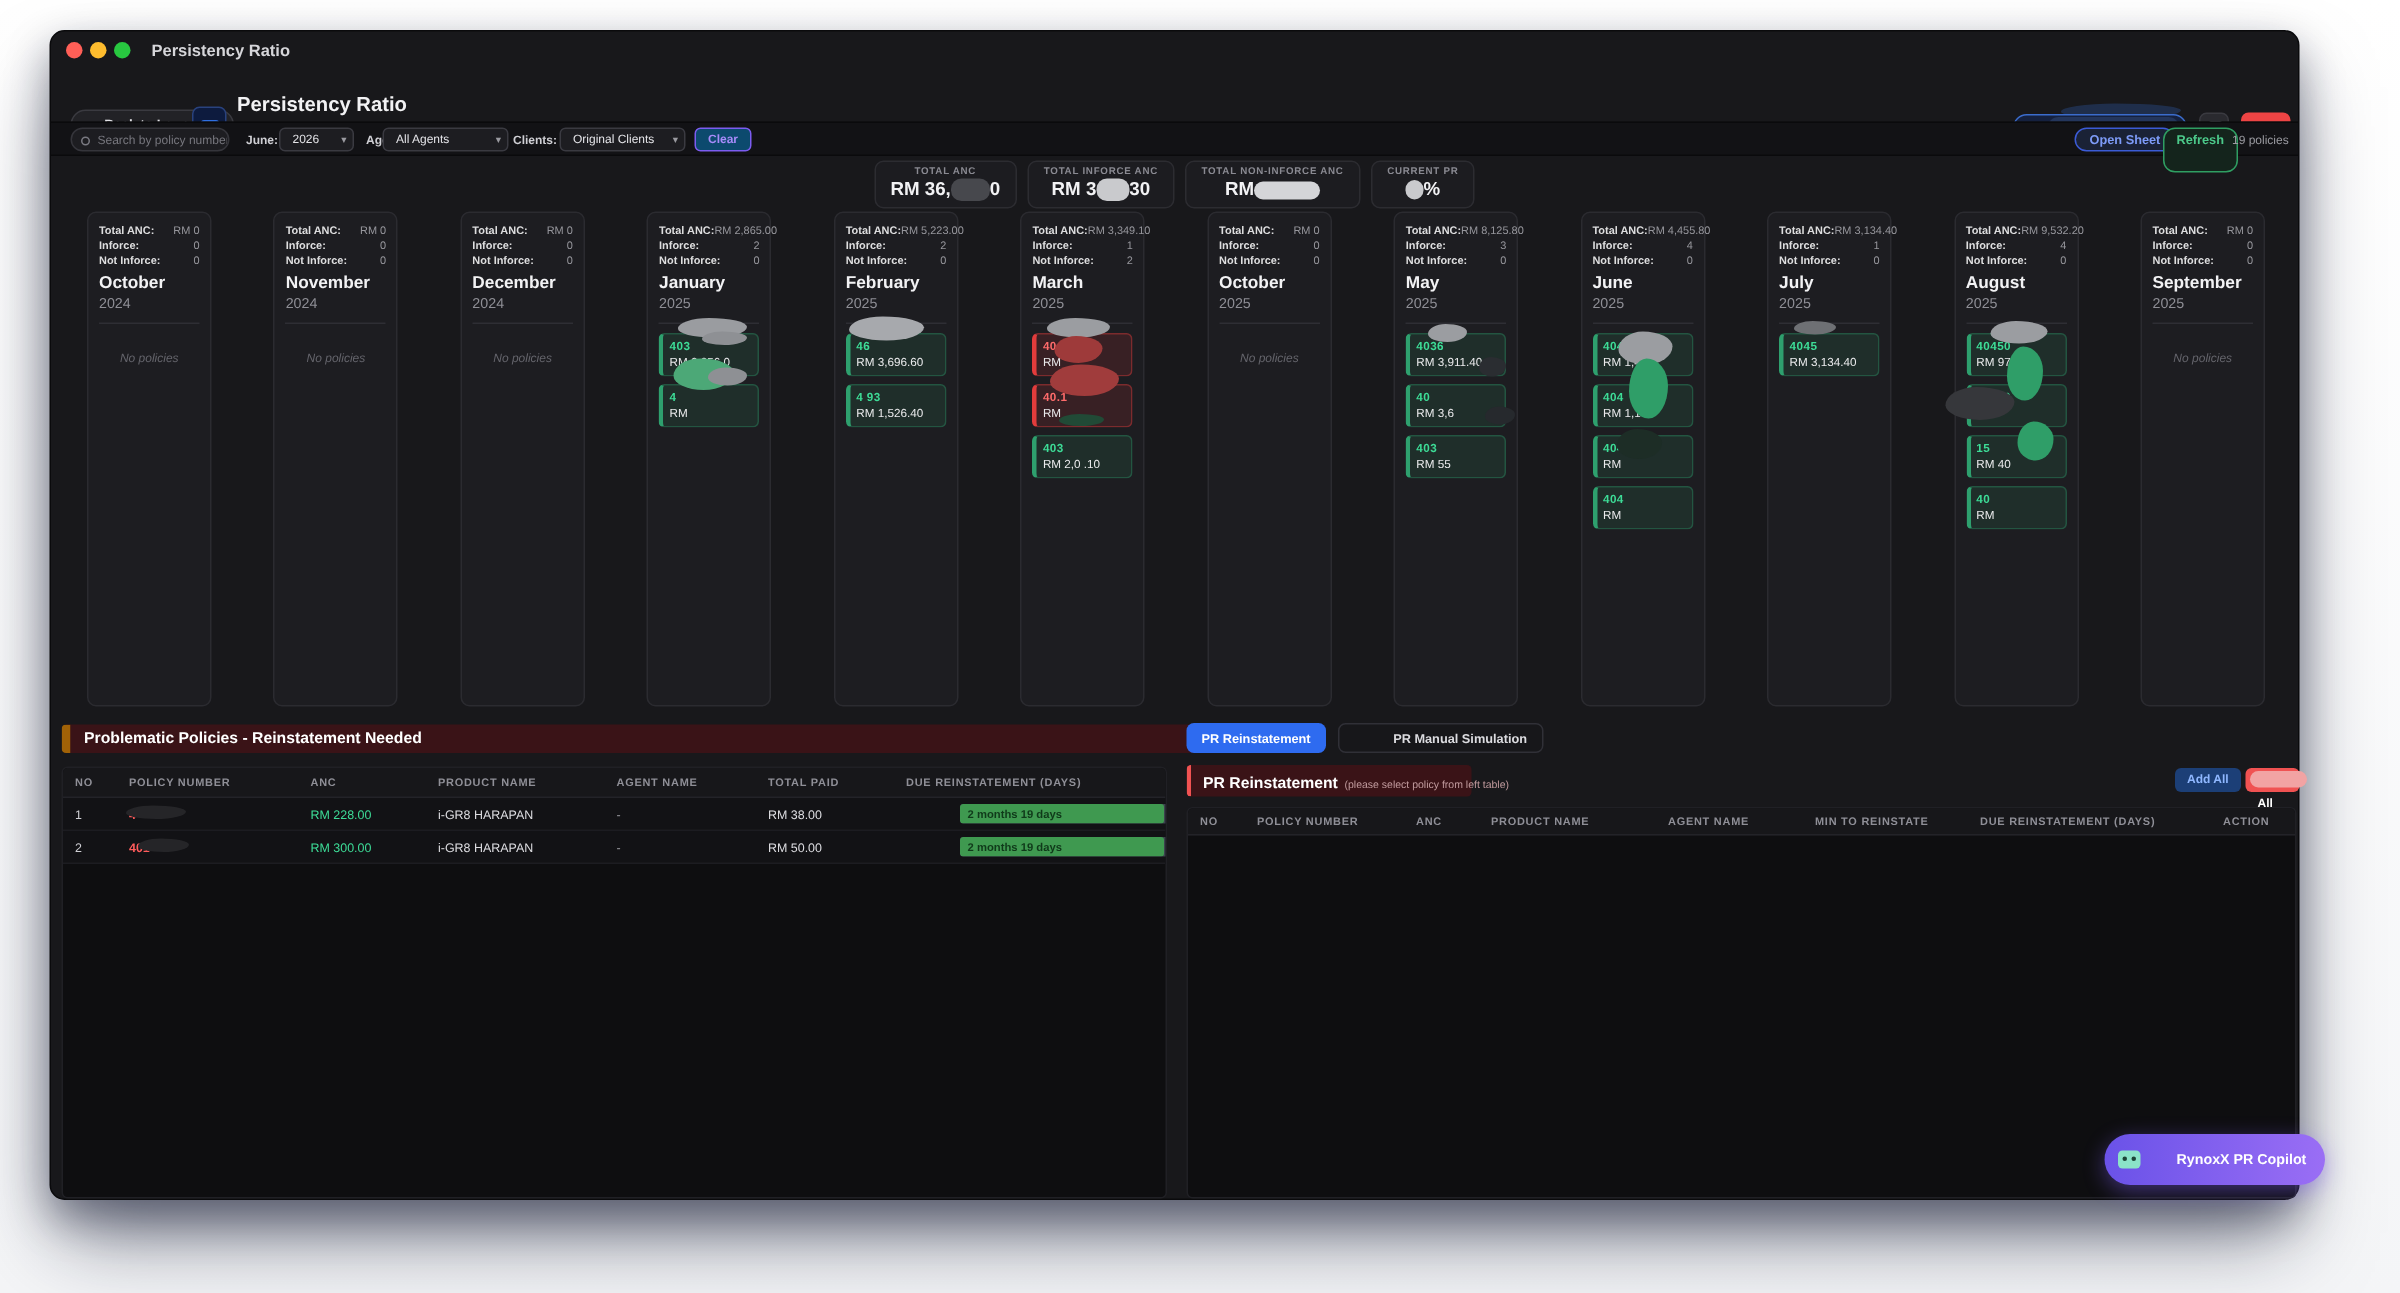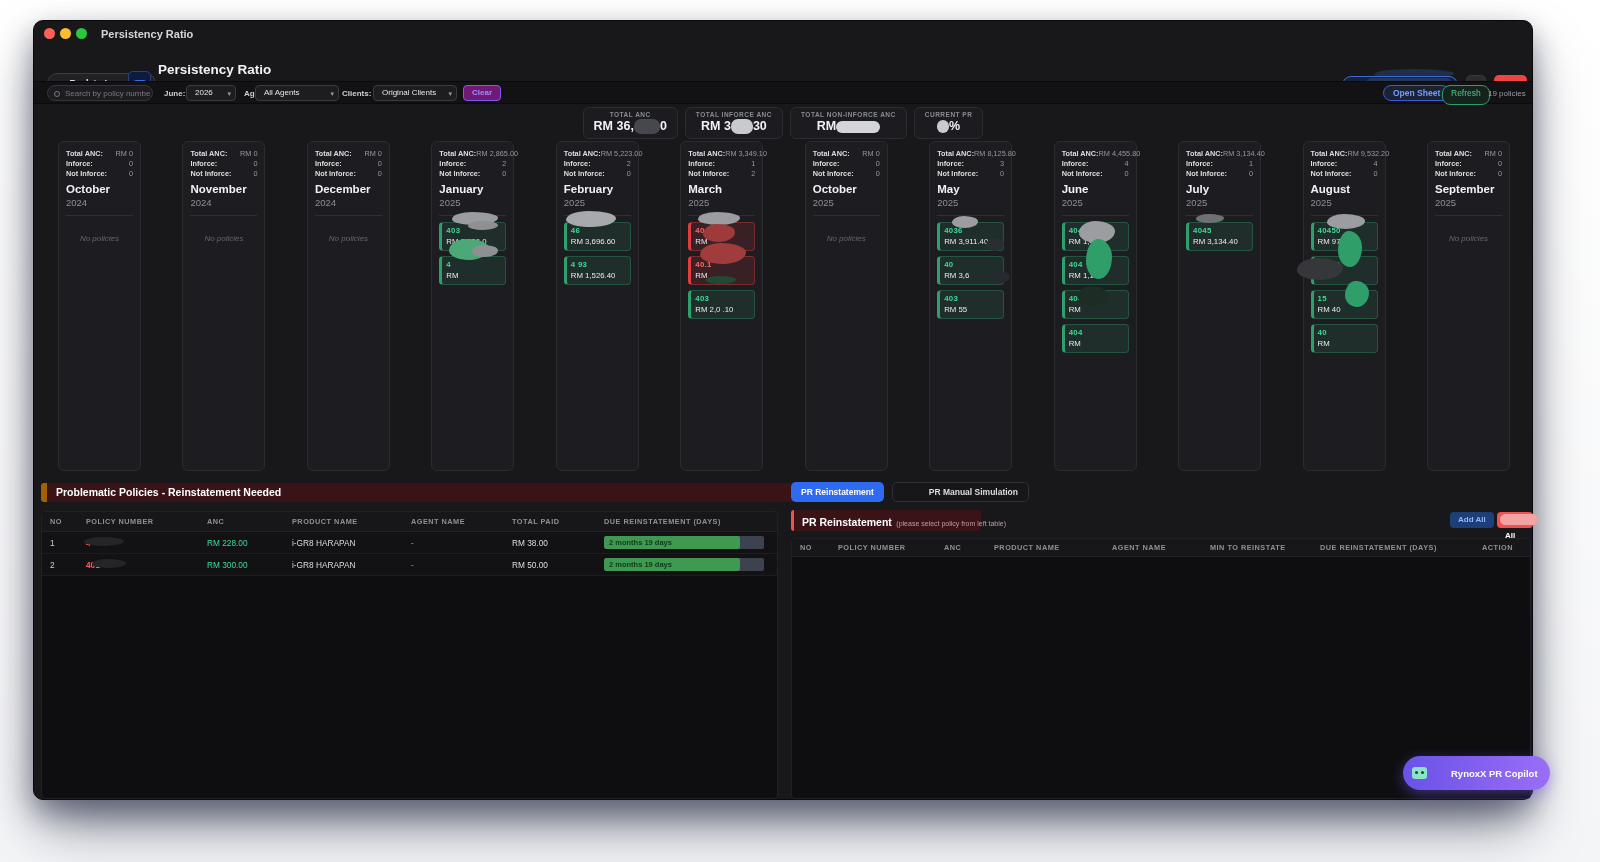--- a/index.html
+++ b/index.html
@@ -45,25 +45,25 @@
     background:#1d1d21; border:1px solid #35353b; overflow:hidden; }
   .searchbox .sic { position:absolute; left:6px; top:4.5px; width:6px; height:6px; border:1.2px solid #7a7a82; border-radius:50%; }
   .searchbox input { position:absolute; left:17px; top:0; width:86px; height:14px; background:transparent; border:none; outline:none;
     color:#bbb; font-size:8px; font-family:"Liberation Sans",sans-serif; }
   .searchbox input::placeholder { color:#77777e; }
   .f-label { position:absolute; top:7px; font-size:8px; font-weight:bold; color:#cfcfd4; }
   .f-select { position:absolute; top:3px; height:16px; background:#1d1d21; border:1px solid #3a3a41; border-radius:4px;
     color:#e4e4e8; font-size:8px; line-height:14px; padding:0 12px 0 8px; }
   .f-select .chev { position:absolute; right:4px; top:0; color:#9a9aa0; font-size:7px; line-height:15px; }
   .clear-btn { position:absolute; left:429px; top:3px; height:16px; padding:0 8px; line-height:14px; border-radius:4px;
-    background:#701a75; border:1px solid #7c5cf0; color:#a78bfa; font-size:8px; font-weight:bold; }
+    background:#0c4a6e; border:1px solid #7c5cf0; color:#a78bfa; font-size:8px; font-weight:bold; }
   .open-sheet { position:absolute; left:1349px; top:3px; height:16px; padding:0 9px; line-height:14px; border-radius:8px;
     background:#1a2236; border:1px solid #3b5bd6; color:#7d9bf7; font-size:8.5px; font-weight:bold; }
-  .refresh-btn { position:absolute; left:1408px; top:3px; height:20px; padding:0 8px; line-height:14px; border-radius:8px;
-    background:#14241c; border:1px solid #2f9e62; color:#4cc98a; font-size:8.5px; font-weight:normal; }
+  .refresh-btn { position:absolute; left:1408px; top:3px; height:30px; padding:0 8px; line-height:14px; border-radius:8px;
+    background:#14241c; border:1px solid #2f9e62; color:#4cc98a; font-size:8.5px; font-weight:bold; }
   .pol-count { position:absolute; left:1454px; top:7px; font-size:8px; color:#9a9aa0; }
 
   
   .stats-row { position:absolute; left:0; top:86px; width:100%; height:32px; display:flex; justify-content:center; gap:7px; }
   .stat-card { background:#1c1c20; border:1px solid #2c2c31; border-radius:6px; padding:3px 10px 4px; text-align:center; position:relative; }
   .stat-label { font-size:6.5px; font-weight:bold; letter-spacing:.5px; color:#8a8a92; white-space:nowrap; }
   .stat-value { font-size:12.5px; font-weight:bold; color:#f2f2f4; margin-top:1px; white-space:nowrap; }
   .v-blob { display:inline-block; vertical-align:middle; border-radius:7px; }
   .stat-card:nth-child(1) .v-blob { width:26px; height:15px; background:#47484d; }
   .stat-card:nth-child(2) .v-blob { width:22px; height:15px; background:#c9cacd; }
@@ -95,21 +95,21 @@
     border-radius:3px; line-height:19px; padding-left:9px; font-size:10.5px; font-weight:bold; color:#fff; }
   .lp-table { position:absolute; left:7px; top:490px; width:737px; height:288px; background:#0e0e10; border:1px solid #202025; border-radius:4px; overflow:hidden; }
   .lrow { display:grid; grid-template-columns:36px 121px 85px 119px 101px 92px 1fr; align-items:center; }
   .lrow.head { height:20px; background:#17171a; border-bottom:1px solid #232328; }
   .lrow.head > div { font-size:7.3px; font-weight:bold; letter-spacing:.5px; color:#8f8f97; padding-left:8px; white-space:nowrap; }
   .lrow.body { height:22px; background:#121215; border-bottom:1px solid #1c1c21; }
   .lrow.body > div { font-size:8.3px; padding-left:8px; position:relative; }
   .lrow.body .c-no { color:#cfcfd4; } .lrow.body .c-pol { color:#ff5c5c; font-weight:bold; }
   .lrow.body .c-anc { color:#3ddc97; } .lrow.body .c-prod { color:#dddde1; }
   .lrow.body .c-agent { color:#9a9aa0; } .lrow.body .c-paid { color:#dddde1; }
-  .due-track { width:160px; height:13px; background:#3d434e; border-radius:2px; overflow:hidden; position:relative; }
+  .due-track { width:160px; height:13px; background:#3d434e; border-radius:2px; overflow:hidden; position:relative;margin-left:36px; }
   .due-fill { height:100%; background:#3f9950; border-radius:2px; }
   .due-txt { position:absolute; left:5px; top:2px; font-size:7.5px; font-weight:bold; color:#103a1a; white-space:nowrap; }
   .lrow.total { height:21px; background:#131317; border-top:1px solid #2a2a30; }
   .lrow.total > div { font-size:8.3px; font-weight:bold; padding-left:8px; }
   .lrow.total .t-label { color:#ededf0; } .lrow.total .t-green { color:#3ddc97; }
 
   
   .tabs { position:absolute; left:757px; top:461px; display:flex; gap:8px; }
   .tab { height:20px; line-height:20px; padding:0 10px; border-radius:5px; font-size:8.5px; font-weight:bold; }
   .tab.active { background:#2e6bf0; color:#fff; }

